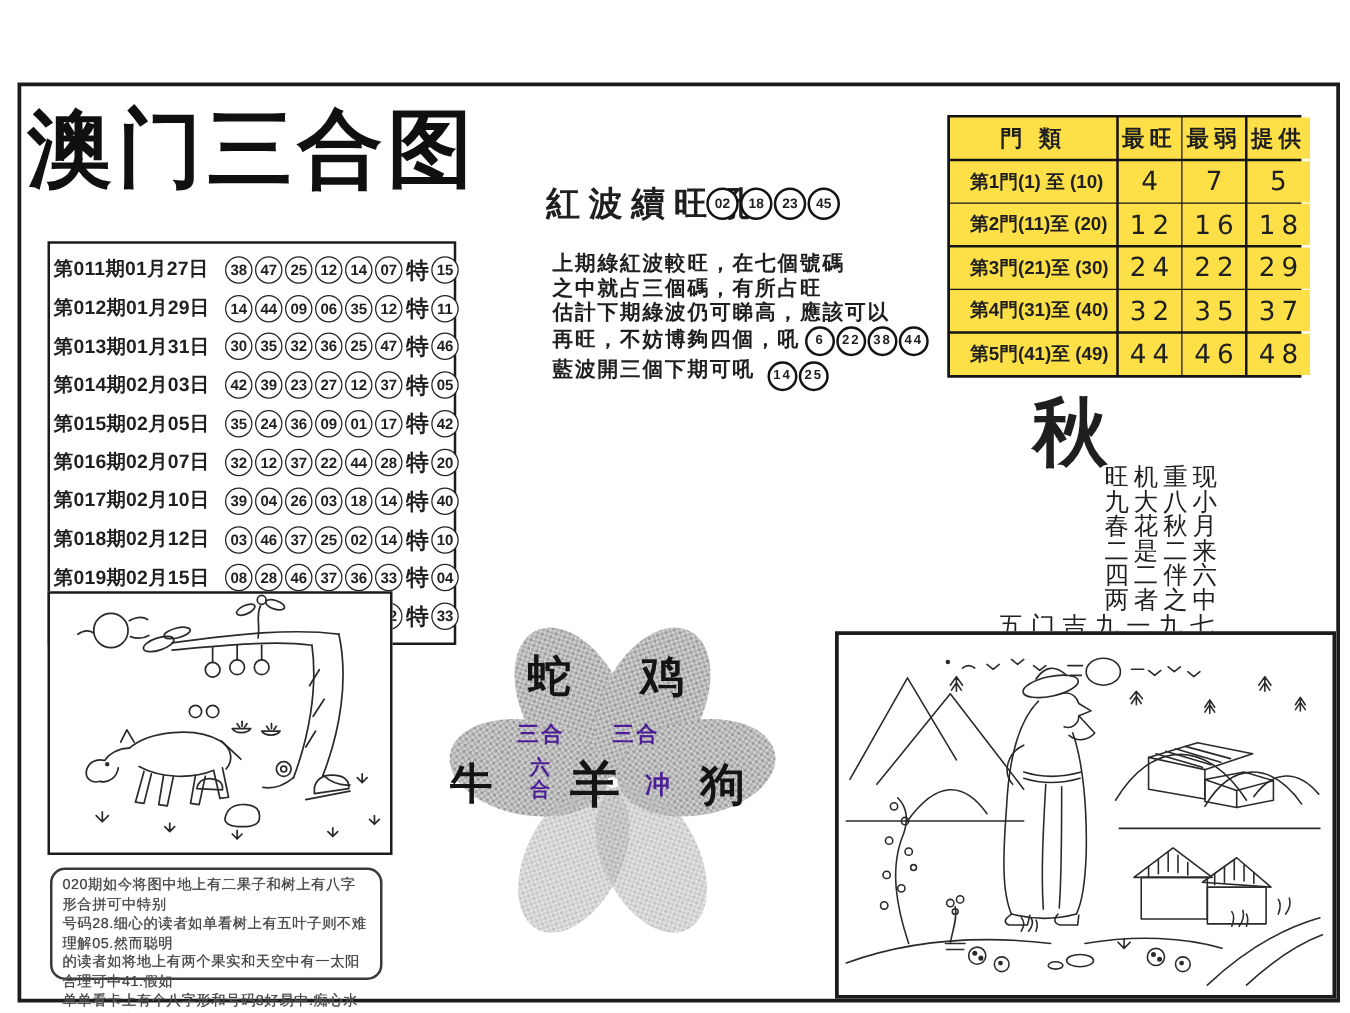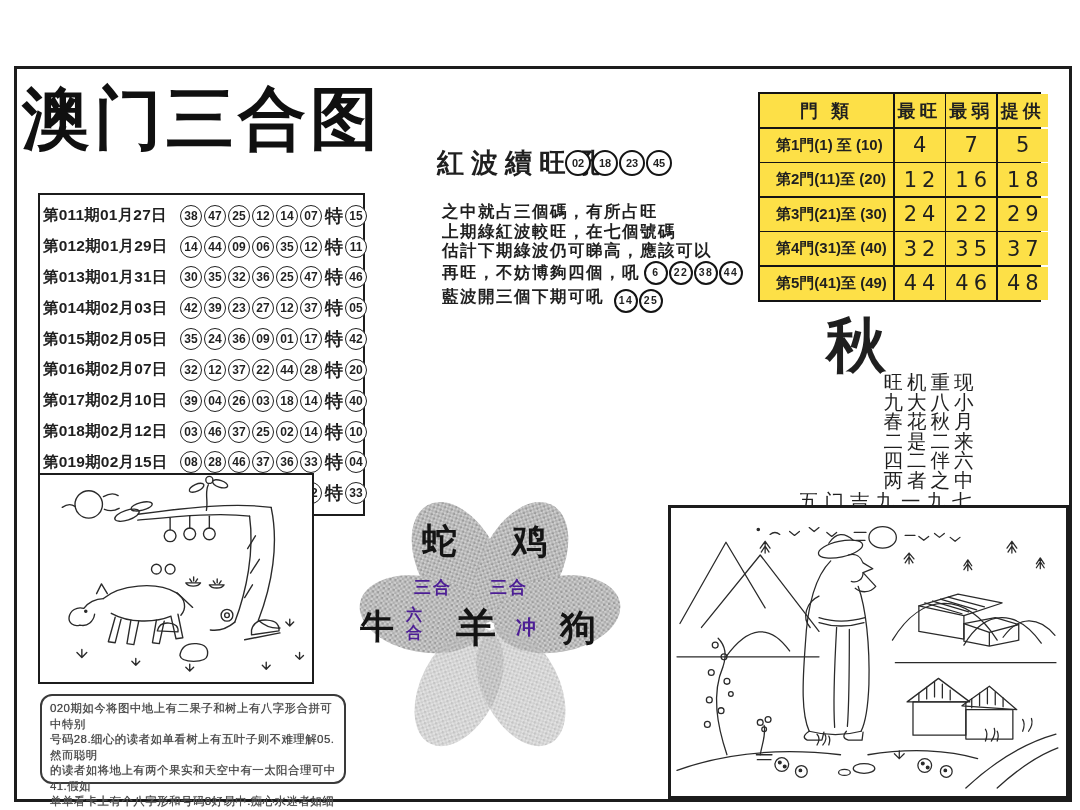--- a/index.html
+++ b/index.html
@@ -41,21 +41,21 @@
   .gate-label{font-size:15px;font-weight:700;justify-content:flex-start;padding-left:16px;letter-spacing:0;}
   .gate-num{font-size:21px;letter-spacing:5px;font-family:"DejaVu Sans",sans-serif;text-indent:5px;}
   
   .autumn{left:826px;top:306px;font-size:60px;font-weight:900;}
   .verse{left:799px;top:373px;font-size:19.5px;font-weight:400;line-height:19.5px;letter-spacing:4px;white-space:nowrap;text-align:right;}
   .verse-line{margin-bottom:0;}
   .verse-line.last{letter-spacing:6px;margin-top:2px;}
   
   .cow-box{left:38px;top:473px;width:272px;height:207px;border:2px solid #1c1c1c;background:#fff;}
   
-  .note{left:40px;top:694px;width:306px;height:90px;border:2px solid #3a3a3a;border-radius:12px;
+  .note{left:40px;top:694px;width:266px;height:90px;border:2px solid #3a3a3a;border-radius:12px;
         padding:5px 8px;box-sizing:border-box;font-size:11.5px;line-height:15.5px;color:#474747;
         letter-spacing:0.4px;text-shadow:0 0 0.7px #6a6a6a;}
   
   .flower-box{left:340px;top:496px;width:300px;height:292px;}
   .petal-char{position:absolute;font-weight:900;color:#141414;}
   .white-label{position:absolute;font-weight:900;color:#4c1d95;}
   .vertical{width:1.1em;word-break:break-all;line-height:1.15;}
   
   .sage-box{left:668px;top:505px;width:395px;height:288px;border:3px solid #1c1c1c;background:#fff;}
   svg{display:block;}
@@ -182,22 +182,22 @@
 
 <div class="abs red-heading">紅波續旺吼</div>
 <div class="abs red-circles" id="red-circles">
     <span class="bold-circle">02</span>
     <span class="bold-circle">18</span>
     <span class="bold-circle">23</span>
     <span class="bold-circle">45</span>
   </div>
 
 <div class="abs para">
+  <div class="para-line">上期綠紅波較旺，在七個號碼</div>
   <div class="para-line">之中就占三個碼，有所占旺</div>
-  <div class="para-line">上期綠紅波較旺，在七個號碼</div>
   <div class="para-line">估計下期綠波仍可睇高，應該可以</div>
   <div class="para-line">
     <span>再旺，不妨博夠四個，吼</span>
     <span class="inline-circles" id="line4-circles">
         <span class="bold-circle">6</span>
         <span class="bold-circle">22</span>
         <span class="bold-circle">38</span>
         <span class="bold-circle">44</span>
       </span>
   </div>
@@ -345,21 +345,21 @@
       <ellipse cx="150" cy="62" rx="38" ry="64" transform="rotate(153 150 130)" fill="url(#ht)" opacity="0.6"></ellipse>
     </g>
   </svg>
   <span class="petal-char" style="left:82px;top:22px;font-size:35px;">蛇</span>
   <span class="petal-char" style="left:172px;top:22px;font-size:35px;">鸡</span>
   <span class="petal-char" style="left:20px;top:108px;font-size:34px;">牛</span>
   <span class="petal-char" style="left:116px;top:104px;font-size:40px;">羊</span>
   <span class="petal-char" style="left:220px;top:108px;font-size:36px;">狗</span>
   <span class="white-label" style="left:74px;top:80px;font-size:17px;letter-spacing:2px;">三合</span>
   <span class="white-label" style="left:150px;top:80px;font-size:17px;letter-spacing:2px;">三合</span>
-  <span class="white-label vertical" style="left:66px;top:110px;font-size:16px;">六合</span>
+  <span class="white-label vertical" style="left:84px;top:110px;font-size:16px;">六合</span>
   <span class="white-label" style="left:176px;top:118px;font-size:20px;">冲</span>
 </div>
 
 <div class="abs sage-box">
   <svg viewBox="0 0 395 288" width="389" height="282" stroke="#2a2a2a" stroke-width="1.3" fill="none" stroke-linecap="round" stroke-linejoin="round">
     <g>
       <path d="M8,118 L55,35 L95,102"></path>
       <path d="M30,122 L90,48 L150,126"></path>
       <path d="M55,152 C78,120 100,118 120,146"></path>
       <path d="M225,135 C255,85 300,85 332,135"></path>

